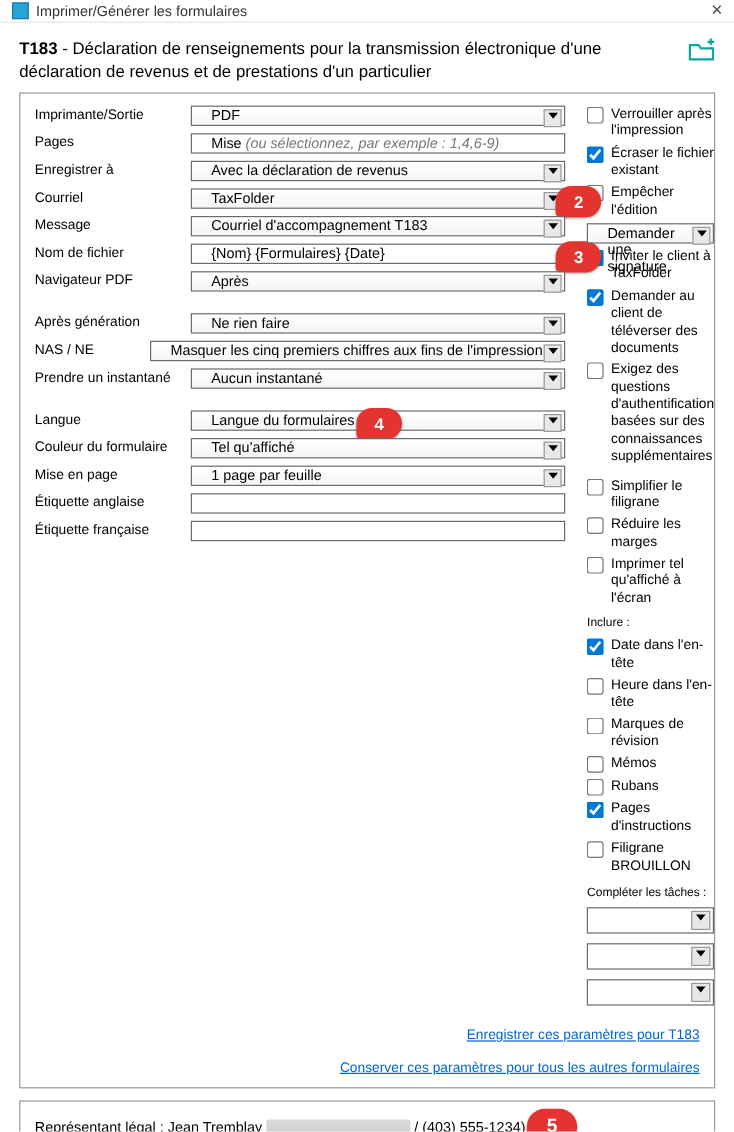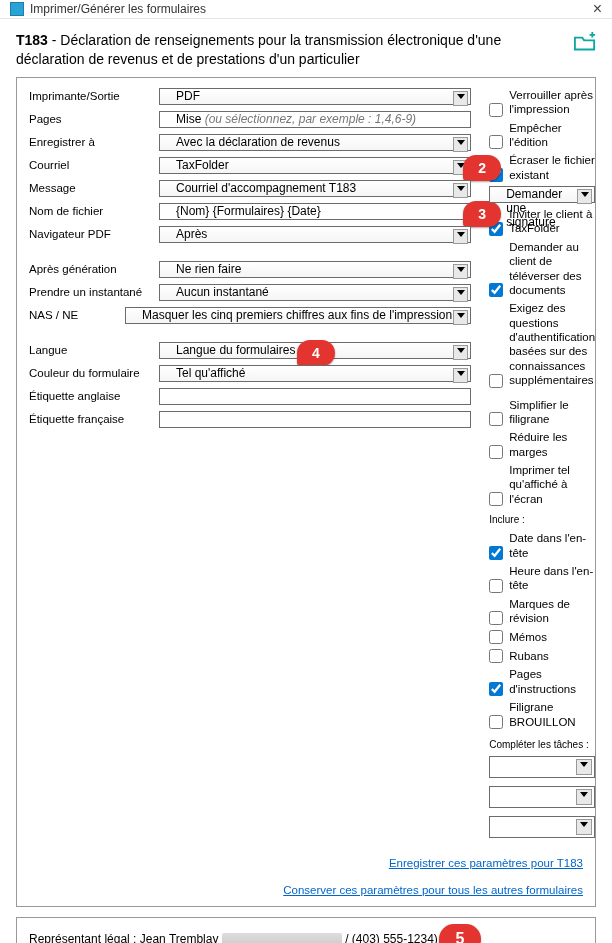--- a/index.html
+++ b/index.html
@@ -19,21 +19,21 @@
 .colR{flex:0.95;display:flex;flex-direction:column;gap:4px}
 .row{display:flex;align-items:center;gap:8px}
 .lbl{width:122px;font-size:11.5px;color:#000}
 .ctl{flex:1;position:relative}
 .inp,.sel{width:100%;height:17px;border:1px solid #6b6b6b;background:#fff;font:inherit;padding:0 16px}
 .sel{padding-right:18px;background:linear-gradient(#fff,#f5f5f5);cursor:pointer}
 .sel .selcaret{position:absolute;right:3px;top:3px;width:15px;height:15px;background:#e8e8e8;border:1px solid #999;display:flex;align-items:center;justify-content:center}
 .sel .selcaret:after{content:"";border:4px solid transparent;border-top:5px solid #000}
 .selp{position:relative}
 .placeholder{color:#777;font-style:italic}
-.cb{display:flex;align-items:flex-end;gap:6px;font-size:11.5px;line-height:1.25}
+.cb{display:flex;align-items:flex-start;gap:6px;font-size:11.5px;line-height:1.25}
 .cb input{width:14px;height:14px;margin-top:1px;accent-color:#0078d4;flex-shrink:0}
 .sect{font-size:10px;margin:4px 0 2px}
 .linkrow{text-align:right;margin-top:6px}
 .linkrow a{color:#0066cc;text-decoration:underline;font-size:11.5px;cursor:pointer;display:block;margin-top:15px}
 .dd{width:100%;height:22px;border:1px solid #6b6b6b;background:#fff;position:relative;margin-bottom:4px}
 .dd .selcaret{position:absolute;right:2px;top:2px;width:16px;height:16px;background:#e8e8e8;border:1px solid #999;display:flex;align-items:center;justify-content:center}
 .dd .selcaret:after{content:"";border:4px solid transparent;border-top:5px solid #000}
 .badge{position:absolute;width:38px;height:26px;background:#e3342f;border-radius:13px 13px 13px 4px;color:#fff;display:flex;align-items:center;justify-content:center;font-weight:700;font-size:14px;box-shadow:0 1px 2px rgba(0,0,0,.35)}
 .badge.big{width:42px;height:30px;border-radius:15px 15px 15px 5px;font-size:16px}
 .blur{display:inline-block;width:120px;height:13px;background:linear-gradient(#ddd,#ccc);border-radius:2px;vertical-align:middle}
@@ -108,67 +108,73 @@
             </div>
           </div>
         <div style="height:6px"></div>
         <div class="row">
             <div class="lbl">Après génération</div>
             <div class="ctl selp">
               <div class="sel"><span>Ne rien faire</span><span class="selcaret"></span></div>
             </div>
           </div>
         <div class="row">
+            <div class="lbl" style="width:88px">NAS / NE</div>
+            <div class="ctl selp">
+              <div class="sel truncated"><span>Masquer les cinq premiers chiffres aux fins de l'impression</span><span class="selcaret"></span></div>
+            </div>
+          </div>
+        <div class="row">
             <div class="lbl">Prendre un instantané</div>
             <div class="ctl selp">
               <div class="sel"><span>Aucun instantané</span><span class="selcaret"></span></div>
-            </div>
-          </div>
-        <div class="row">
-            <div class="lbl" style="width:88px">NAS / NE</div>
-            <div class="ctl selp">
-              <div class="sel truncated"><span>Masquer les cinq premiers chiffres aux fins de l'impression</span><span class="selcaret"></span></div>
             </div>
           </div>
         <div style="height:6px"></div>
         <div class="row" style="position:relative">
             <div class="lbl">Langue</div>
             <div class="ctl selp">
               <div class="sel"><span>Langue du formulaires</span><span class="selcaret"></span></div>
             </div>
           <div class="badge" style="left:268px;top:-2px">4</div>
         </div>
         <div class="row">
             <div class="lbl">Couleur du formulaire</div>
             <div class="ctl selp">
               <div class="sel"><span>Tel qu'affiché</span><span class="selcaret"></span></div>
             </div>
           </div>
         <div class="row">
+            <div class="lbl">Mise en page</div>
+            <div class="ctl selp">
+              <div class="sel"><span>1 page par feuille</span><span class="selcaret"></span></div>
+            </div>
+          </div>
+        <div class="row">
             <div class="lbl">Étiquette anglaise</div>
             <div class="ctl"><input class="inp" style=""></div>
           </div>
         <div class="row">
             <div class="lbl">Étiquette française</div>
             <div class="ctl"><input class="inp" style=""></div>
           </div>
       </div>
 
       <div class="colR">
         <label class="cb">
             <input type="checkbox" style="">
             <span>Verrouiller après l'impression</span>
           </label>
         <label class="cb">
+            <input type="checkbox" checked="" style="">
+            <span>Écraser le fichier existant</span>
+          </label>
+        <label class="cb">
             <input type="checkbox" style="">
             <span>Empêcher l'édition</span>
-          </label>
-        <label class="cb">
-            <input type="checkbox" checked="" style="">
-            <span>Écraser le fichier existant</span>
           </label>
         <div class="selp">
             <div class="sel"><span>Demander une signature</span><span class="selcaret"></span></div>
           </div>
         <label class="cb">
             <input type="checkbox" checked="" style="">
             <span>Inviter le client à TaxFolder</span>
           </label>
         <label class="cb">
             <input type="checkbox" checked="" style="">

